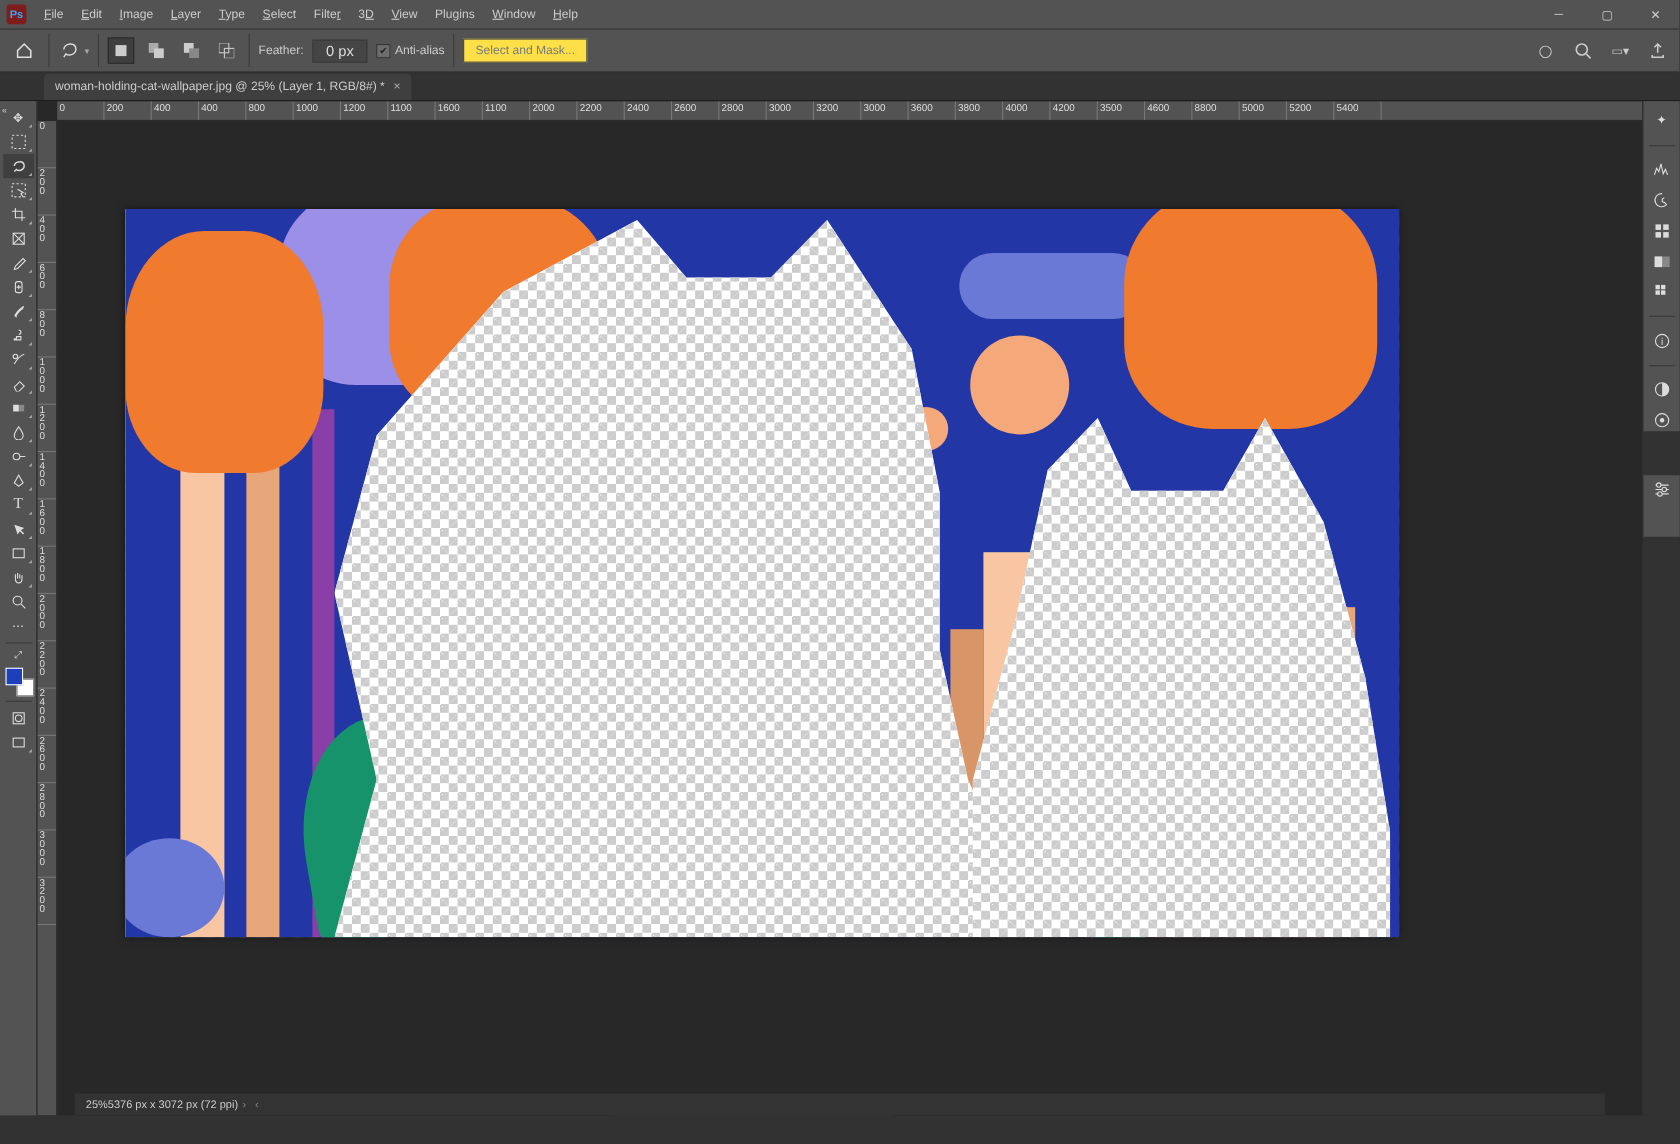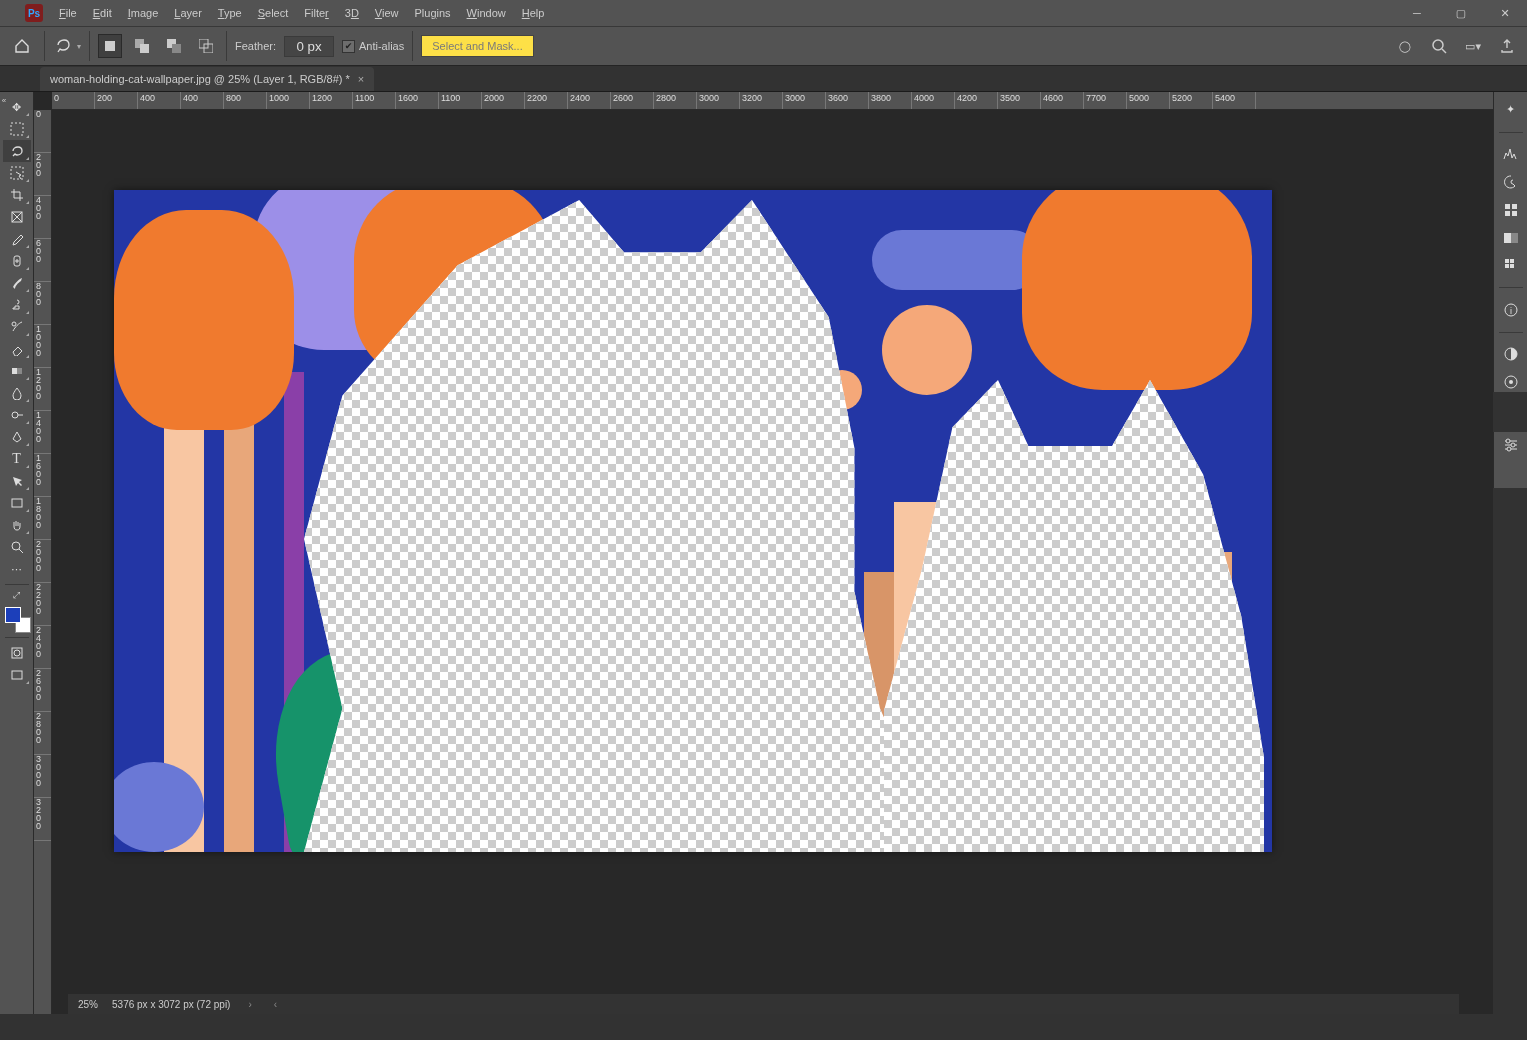--- a/index.html
+++ b/index.html
@@ -1,20 +1,20 @@
 <!DOCTYPE html>
 <html><head>
 <meta charset="utf-8">
 <style>
 * { margin:0; padding:0; box-sizing:border-box; font-family:"Segoe UI",Tahoma,sans-serif; user-select:none; }
 html,body { width:1527px; height:1040px; background:#323232; overflow:hidden; color:#ccc; font-size:11px; }
 
 
 .menubar { height:26px; background:#535353; display:flex; align-items:center; padding-left:6px; }
-.menubar .logo { width:18px; height:18px; background:#7f1d1d; border-radius:3px; display:flex; align-items:center; justify-content:center; color:#31a8ff; font-weight:700; font-size:10px; margin-right:8px;margin-left:19px; }
+.menubar .logo { width:18px; height:18px; background:#7f1d1d; border-radius:3px; display:flex; align-items:center; justify-content:center; color:#31a8ff; font-weight:700; font-size:10px; margin-right:8px; }
 .menubar .menu { padding:0 8px; height:26px; line-height:26px; cursor:pointer; }
 .menubar u { text-decoration:underline; }
 .winctrl { margin-left:auto; display:flex; }
 .winctrl div { width:44px; height:26px; display:flex; align-items:center; justify-content:center; cursor:pointer; }
 
 .optbar { height:40px; background:#535353; border-top:1px solid #383838; border-bottom:1px solid #242424; display:flex; align-items:center; padding:0 8px; gap:8px; }
 .optbar .home { width:28px; height:28px; display:flex; align-items:center; justify-content:center; }
 .optbar .divider { width:1px; height:30px; background:#3a3a3a; }
 .optbar .toolind { display:flex; align-items:center; gap:4px; }
 .optbar .modebtn { width:24px; height:24px; display:flex; align-items:center; justify-content:center; border:1px solid transparent; }
@@ -94,21 +94,21 @@
   background-size:16px 16px;
   background-position:0 0,0 8px,8px -8px,-8px 0;
   background-color:#fff;
 }
 .hole.cat1 { left:190px; top:10px; width:640px; height:652px; clip-path:polygon(43% 0%,50% 8%,62% 8%,70% 0%,82% 18%,86% 38%,86% 60%,90% 78%,100% 100%,0% 100%,6% 78%,0% 52%,6% 30%,24% 10%); }
 .hole.cat2 { left:770px; top:190px; width:380px; height:472px; clip-path:polygon(30% 0%,38% 14%,60% 14%,70% 0%,84% 20%,94% 50%,100% 80%,100% 100%,0% 100%,0% 70%,10% 40%,18% 10%); }
 
 .scrollInd { position:absolute; bottom:0; left:520px; width:260px; height:10px; background:#4a4a4a; border-radius:5px; }
 
 
-.status { position:absolute; left:34px; right:34px; bottom:0; height:20px; background:#333; display:flex; align-items:center; padding:0 10px; gap:14px; font-size:10px; color:#ccc; }
+.status { position:absolute; left:34px; right:34px; bottom:0; height:20px; background:#333; display:flex; align-items:center; padding:0 10px; gap:0; font-size:10px; color:#ccc; }
 .status .chev { color:#888; padding:0 4px; cursor:pointer; }
 
 .collapse { position:absolute; left:0; top:0; width:8px; height:16px; background:#535353; display:flex; align-items:center; justify-content:center; color:#ccc; cursor:pointer; font-size:8px; }
 </style>
 </head>
 <body>
 
 <div class="menubar">
   <div class="logo">Ps</div>
   <div class="menu"><u>F</u>ile</div>
@@ -485,21 +485,21 @@
         <div class="tick">
           <span>4200</span>
         </div>
         <div class="tick">
           <span>3500</span>
         </div>
         <div class="tick">
           <span>4600</span>
         </div>
         <div class="tick">
-          <span>7700</span>
+          <span>8800</span>
         </div>
         <div class="tick">
           <span>5000</span>
         </div>
         <div class="tick">
           <span>5200</span>
         </div>
         <div class="tick">
           <span>5400</span>
         </div>

